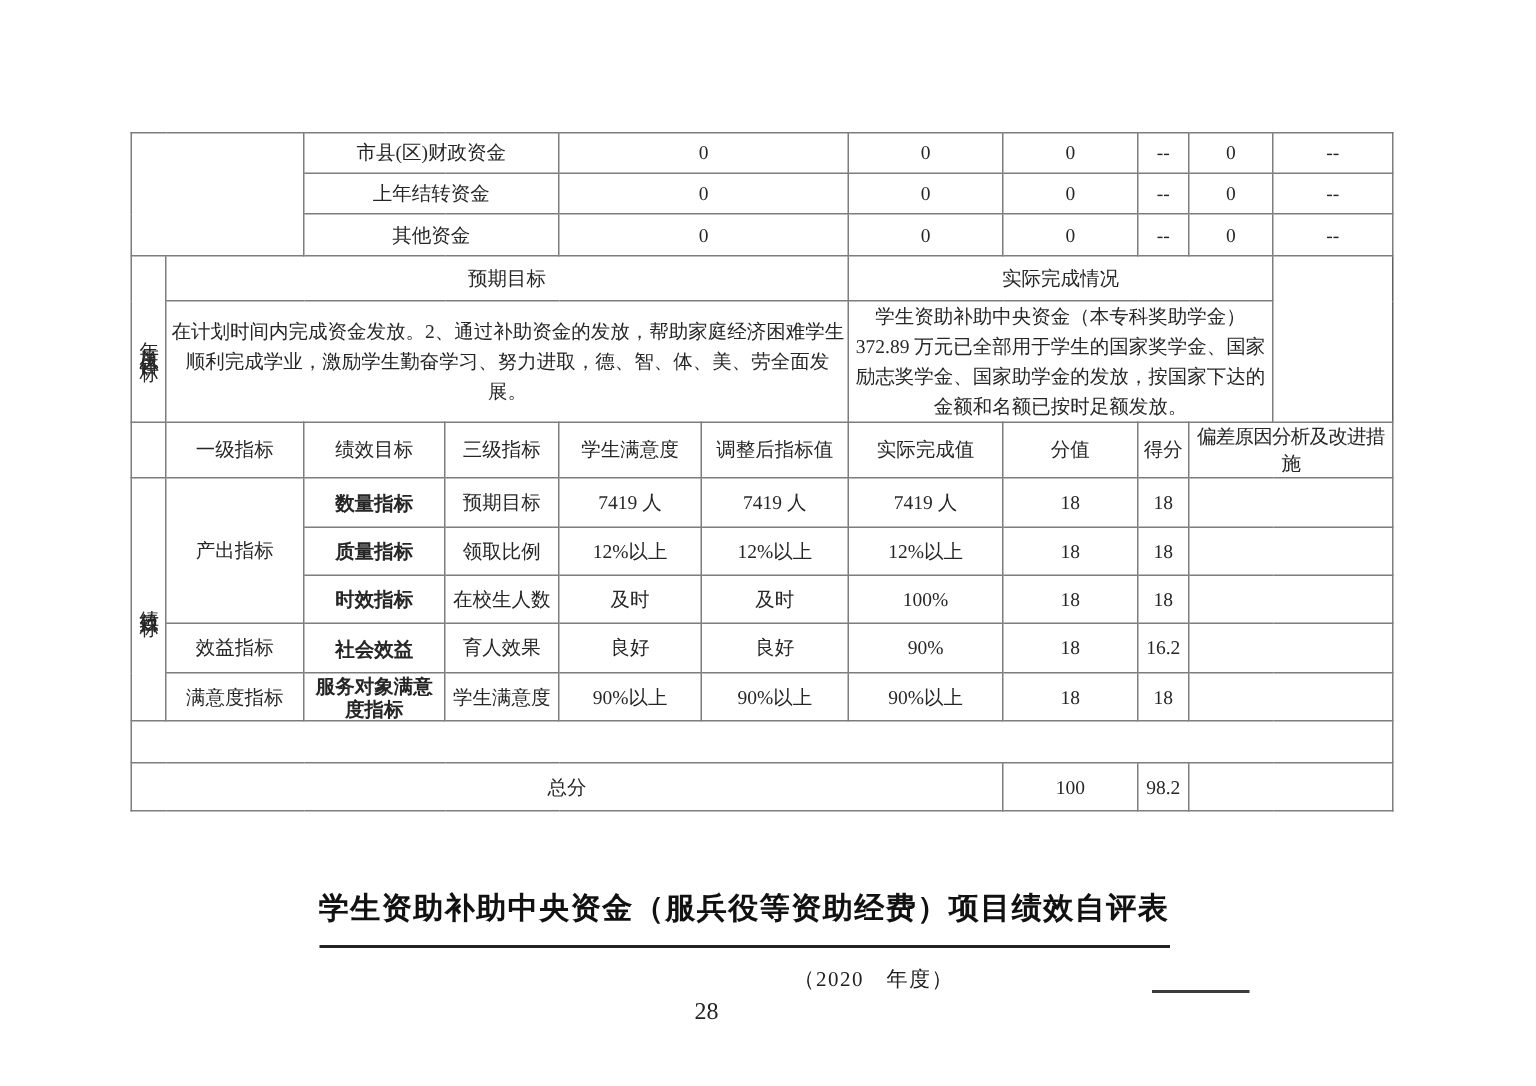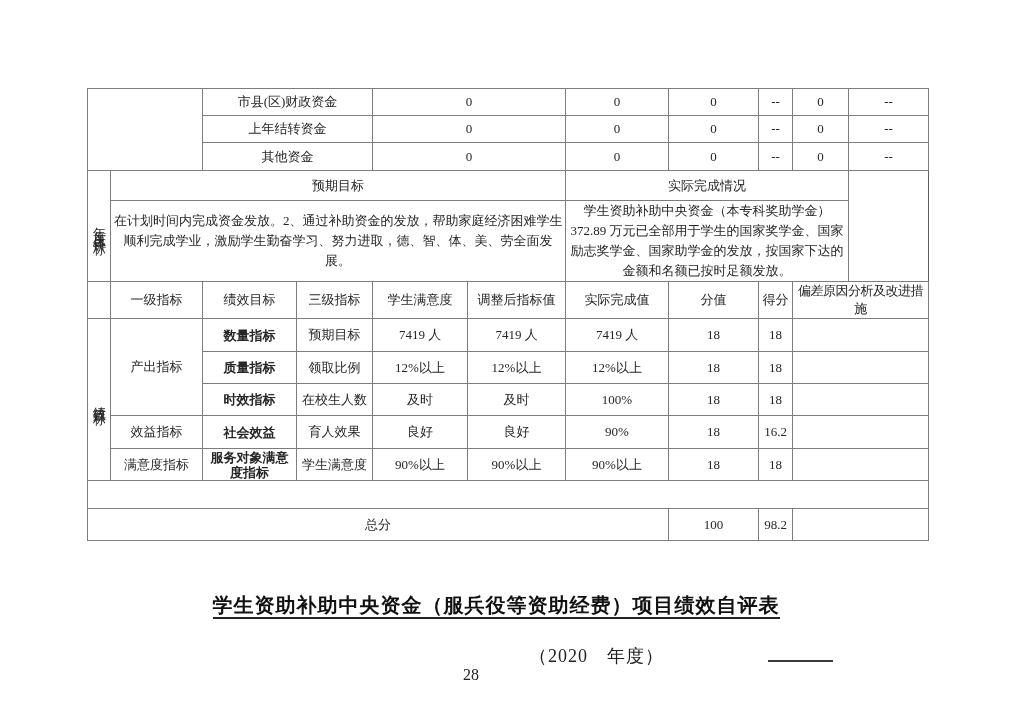--- a/index.html
+++ b/index.html
@@ -33,24 +33,24 @@
     padding:4px 6px; vertical-align:middle;font-family:Liberation Serif, serif;
   }
   td.l2 { text-align:left; padding-left:5px; line-height:15px;font-weight:bold; }
   td.hdr { font-size:13px; }
   td.dev-hdr { font-size:12.5px; padding:0 1px; letter-spacing:-0.5px;font-family:Liberation Mono, monospace; }
   .bottom-title {
     position:absolute; left:0; top:592px; width:992px; text-align:center;
   }
   .bottom-title span {
     font-size:20px; font-weight:bold; color:#111;
-    border-bottom:2px solid #222; padding-bottom:1px; letter-spacing:1px;
+    border-bottom:2px solid #222; padding-bottom:13px; letter-spacing:1px;
   }
   .subtitle {
-    position:absolute; left:529px; top:644px; font-size:18px; color:#222;
+    position:absolute; left:529px; top:644px; font-size:14px; color:#222;
     letter-spacing:1px;
   }
   .sig-line {
     position:absolute; left:768px; top:660px; width:65px; height:0;
     border-top:2px solid #3c3c3c;
   }
   .page-num {
     position:absolute; left:463px; top:666px; font-size:16px; color:#222;
   }
 </style>

